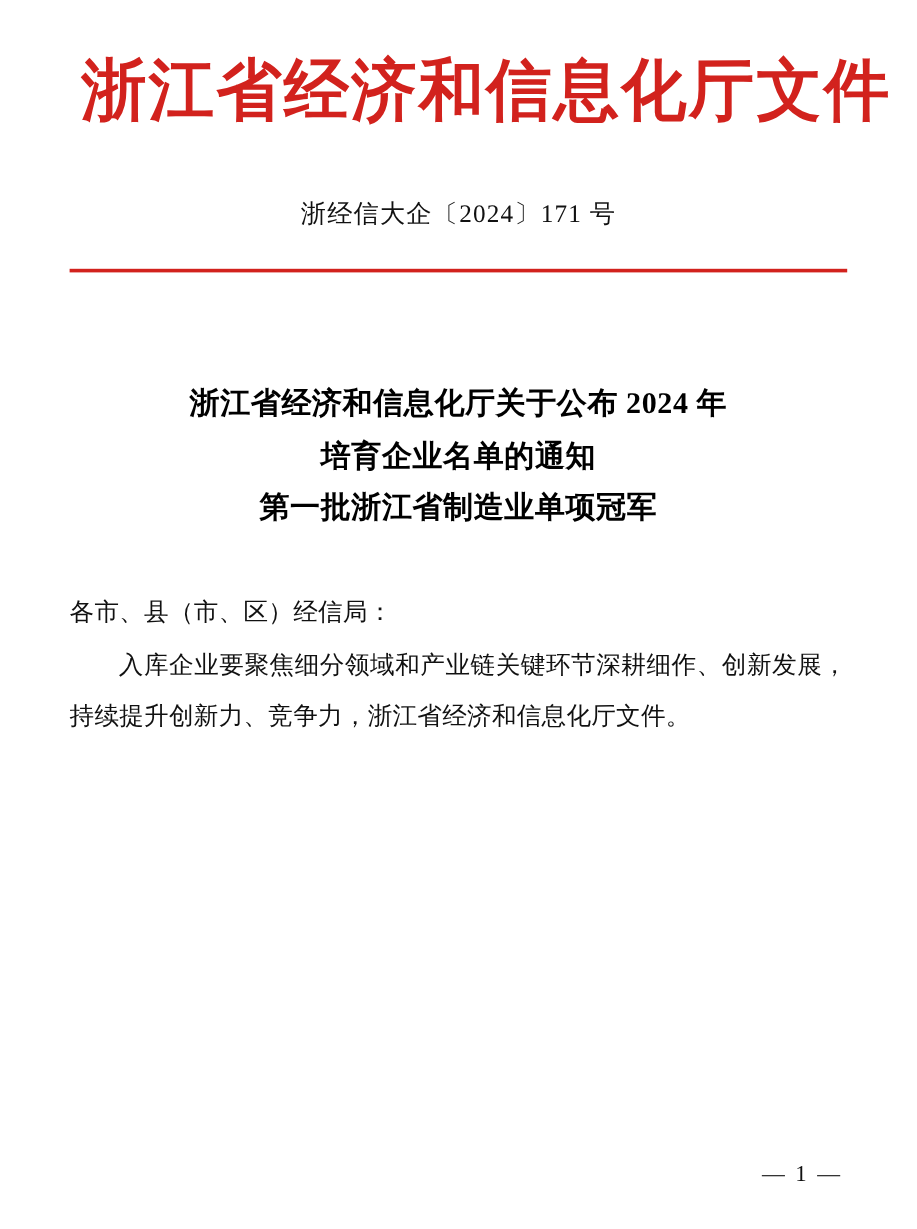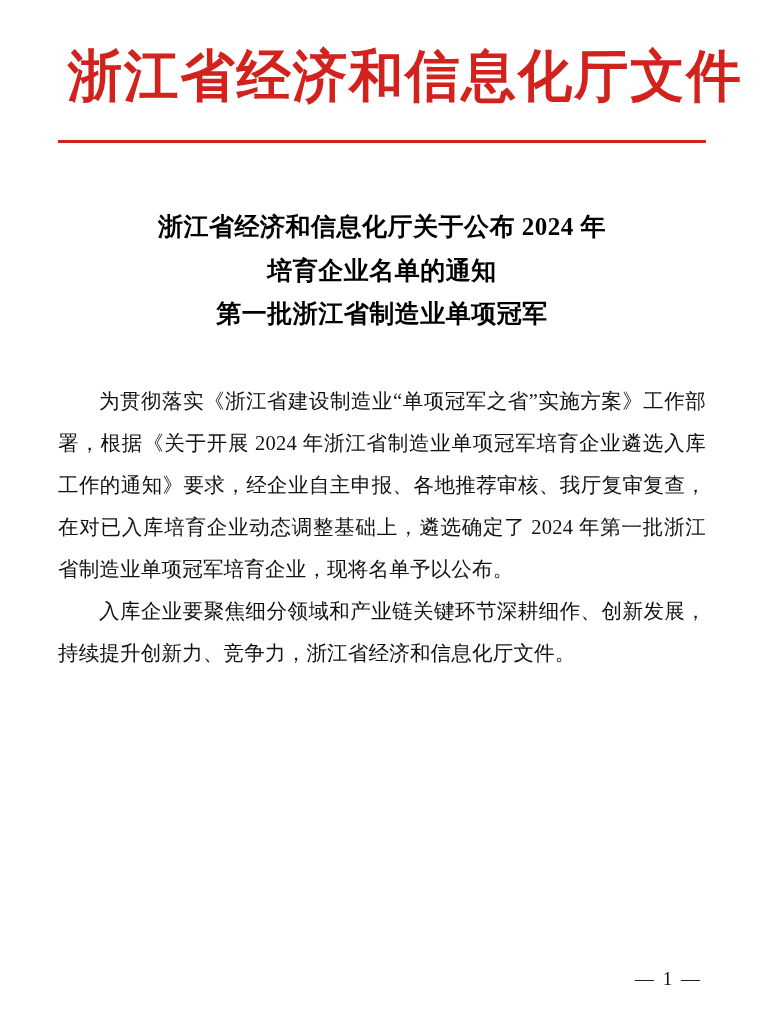--- a/index.html
+++ b/index.html
@@ -53,21 +53,21 @@
   .red-rule {
     height: 2.5px;
     background: #d2221d;
     margin-top: 32px;
     width: 100%;
   }
 
   
   .doc-title {
     text-align: center;
-    margin-top: 62px;
+    margin-top: 88px;
     font-weight: bold;
     font-size: 25px;
     line-height: 1.75;
     letter-spacing: 0.5px;
     color: #000;
   }
   .doc-title .line {
     display: block;
   }
 
@@ -100,29 +100,30 @@
 </style>
 </head>
 <body>
 
 <div class="page">
 
   <div class="masthead">
     <div class="masthead-title">浙江省经济和信息化厅文件</div>
   </div>
 
+  <div class="doc-number">浙经信大企〔2024〕171 号</div>
 
   <div class="red-rule"></div>
 
   <div class="doc-title">
     <span class="line">浙江省经济和信息化厅关于公布 2024 年</span>
     <span class="line">培育企业名单的通知</span>
     <span class="line">第一批浙江省制造业单项冠军</span>
   </div>
 
   <div class="body-text">
-    <p class="para">为贯彻落实《浙江省建设制造业“单项冠军之省”实施方案》工作部署，根据《关于开展 2024 年浙江省制造业单项冠军培育企业遴选入库工作的通知》要求，经企业自主申报、各地推荐审核、我厅复审复查，在对已入库培育企业动态调整基础上，遴选确定了 2024 年第一批浙江省制造业单项冠军培育企业，现将名单予以公布。</p>
+    <p class="salutation">各市、县（市、区）经信局：</p>
     <p class="para">入库企业要聚焦细分领域和产业链关键环节深耕细作、创新发展，持续提升创新力、竞争力，浙江省经济和信息化厅文件。</p>
   </div>
 
   <div class="page-footer">— 1 —</div>
 
 </div>
 
 </body></html>

